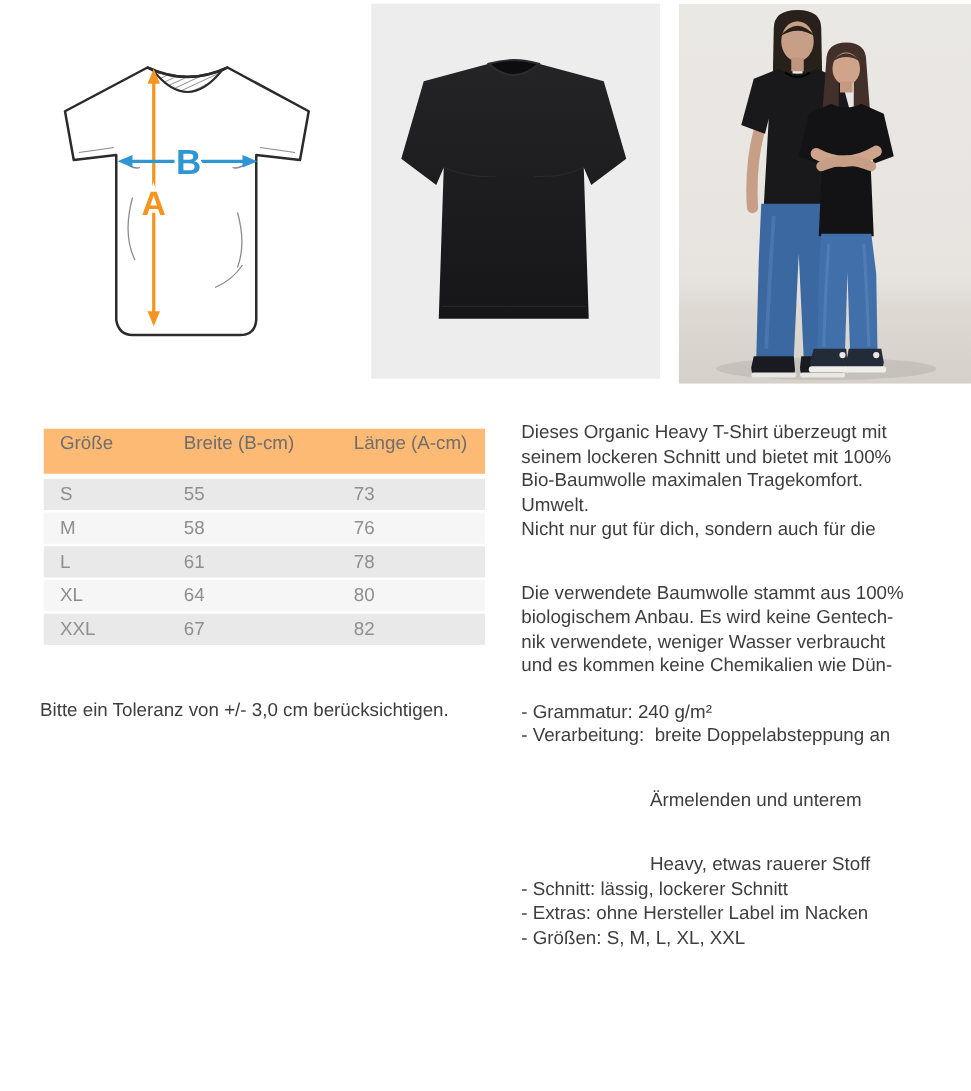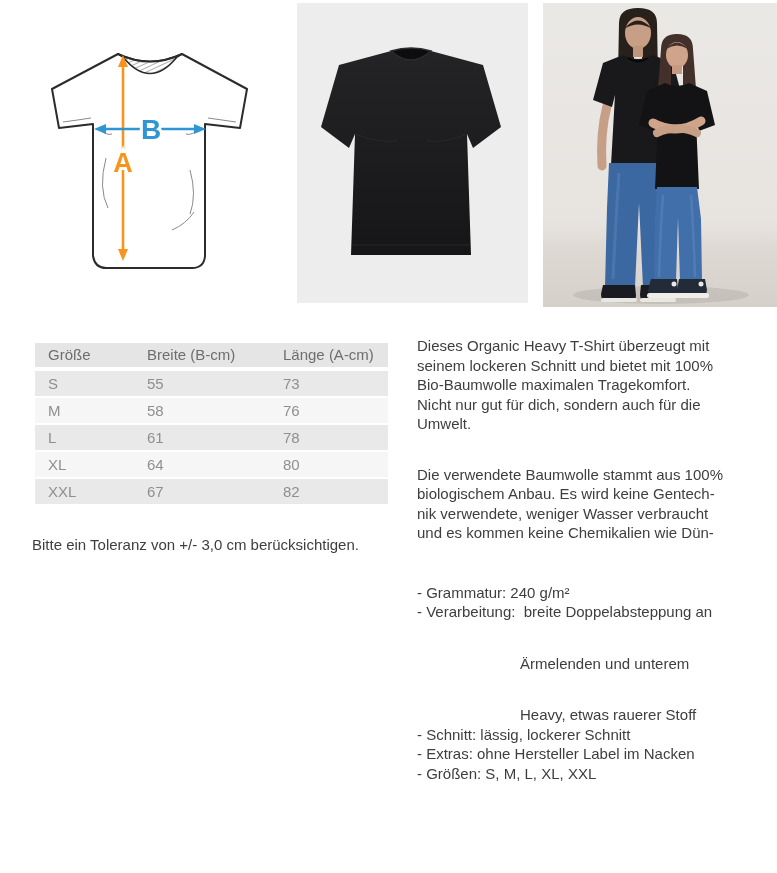--- a/index.html
+++ b/index.html
@@ -10,32 +10,32 @@
   .diagram-box{position:absolute;left:22px;top:28px;width:238px;height:243px;}
   .flat-box{position:absolute;left:297px;top:3px;width:231px;height:300px;background:#ededed;}
   .models-box{position:absolute;left:543px;top:3px;width:234px;height:304px;}
   svg{display:block;}
 
   
   .size-table{position:absolute;left:35px;top:343px;width:353px;font-size:15px;}
   .t-row{display:grid;grid-template-columns:112px 136px 1fr;height:25px;line-height:25px;
          margin-bottom:2px;color:#8f8f8f;}
   .t-row > span:first-child{padding-left:13px;}
-  .t-head{background:#e5e5e5;height:24px;line-height:24px;color:#6e6e6e;margin-bottom:4px;}
+  .t-head{background:#fdba74;height:36px;line-height:24px;color:#6e6e6e;margin-bottom:4px;}
   .r-a{background:#e9e9e9;}
   .r-b{background:#f6f6f6;}
 
   
-  .tolerance{position:absolute;left:32px;top:536px;font-size:15px;color:#3e3e3e;}
+  .tolerance{position:absolute;left:32px;top:560px;font-size:15px;color:#3e3e3e;}
 
   
   .desc{position:absolute;left:417px;top:336px;width:352px;font-size:15px;
         line-height:19.5px;color:#3e3e3e;}
   .desc .para{margin:0 0 31px 0;}
-  .desc .para2{margin-bottom:40px;}
+  .desc .para2{margin-bottom:17px;}
   .spec-line{white-space:pre;}
   .spec-line.indent{padding-left:103px;margin-top:32px;}
 </style>
 </head>
 <body>
 
 <div class="page">
 
   <div class="diagram-box">
     <svg width="238" height="243" viewBox="0 0 238 243">
@@ -184,22 +184,22 @@
     </div>
   </div>
 
   <div class="tolerance">Bitte ein Toleranz von +/- 3,0 cm berücksichtigen.</div>
 
   <div class="desc">
     <div class="para">
       <div>Dieses Organic Heavy T-Shirt überzeugt mit</div>
       <div>seinem lockeren Schnitt und bietet mit 100%</div>
       <div>Bio-Baumwolle maximalen Tragekomfort.</div>
+      <div>Umwelt.</div>
       <div>Nicht nur gut für dich, sondern auch für die</div>
-      <div>Umwelt.</div>
     </div>
     <div class="para para2">
       <div>Die verwendete Baumwolle stammt aus 100%</div>
       <div>biologischem Anbau. Es wird keine Gentech-</div>
       <div>nik verwendete, weniger Wasser verbraucht</div>
       <div>und es kommen keine Chemikalien wie Dün-</div>
     </div>
     <div>
       <div class="spec-line">- Grammatur: 240 g/m²</div>
       <div class="spec-line">- Verarbeitung:  breite Doppelabsteppung an</div>

